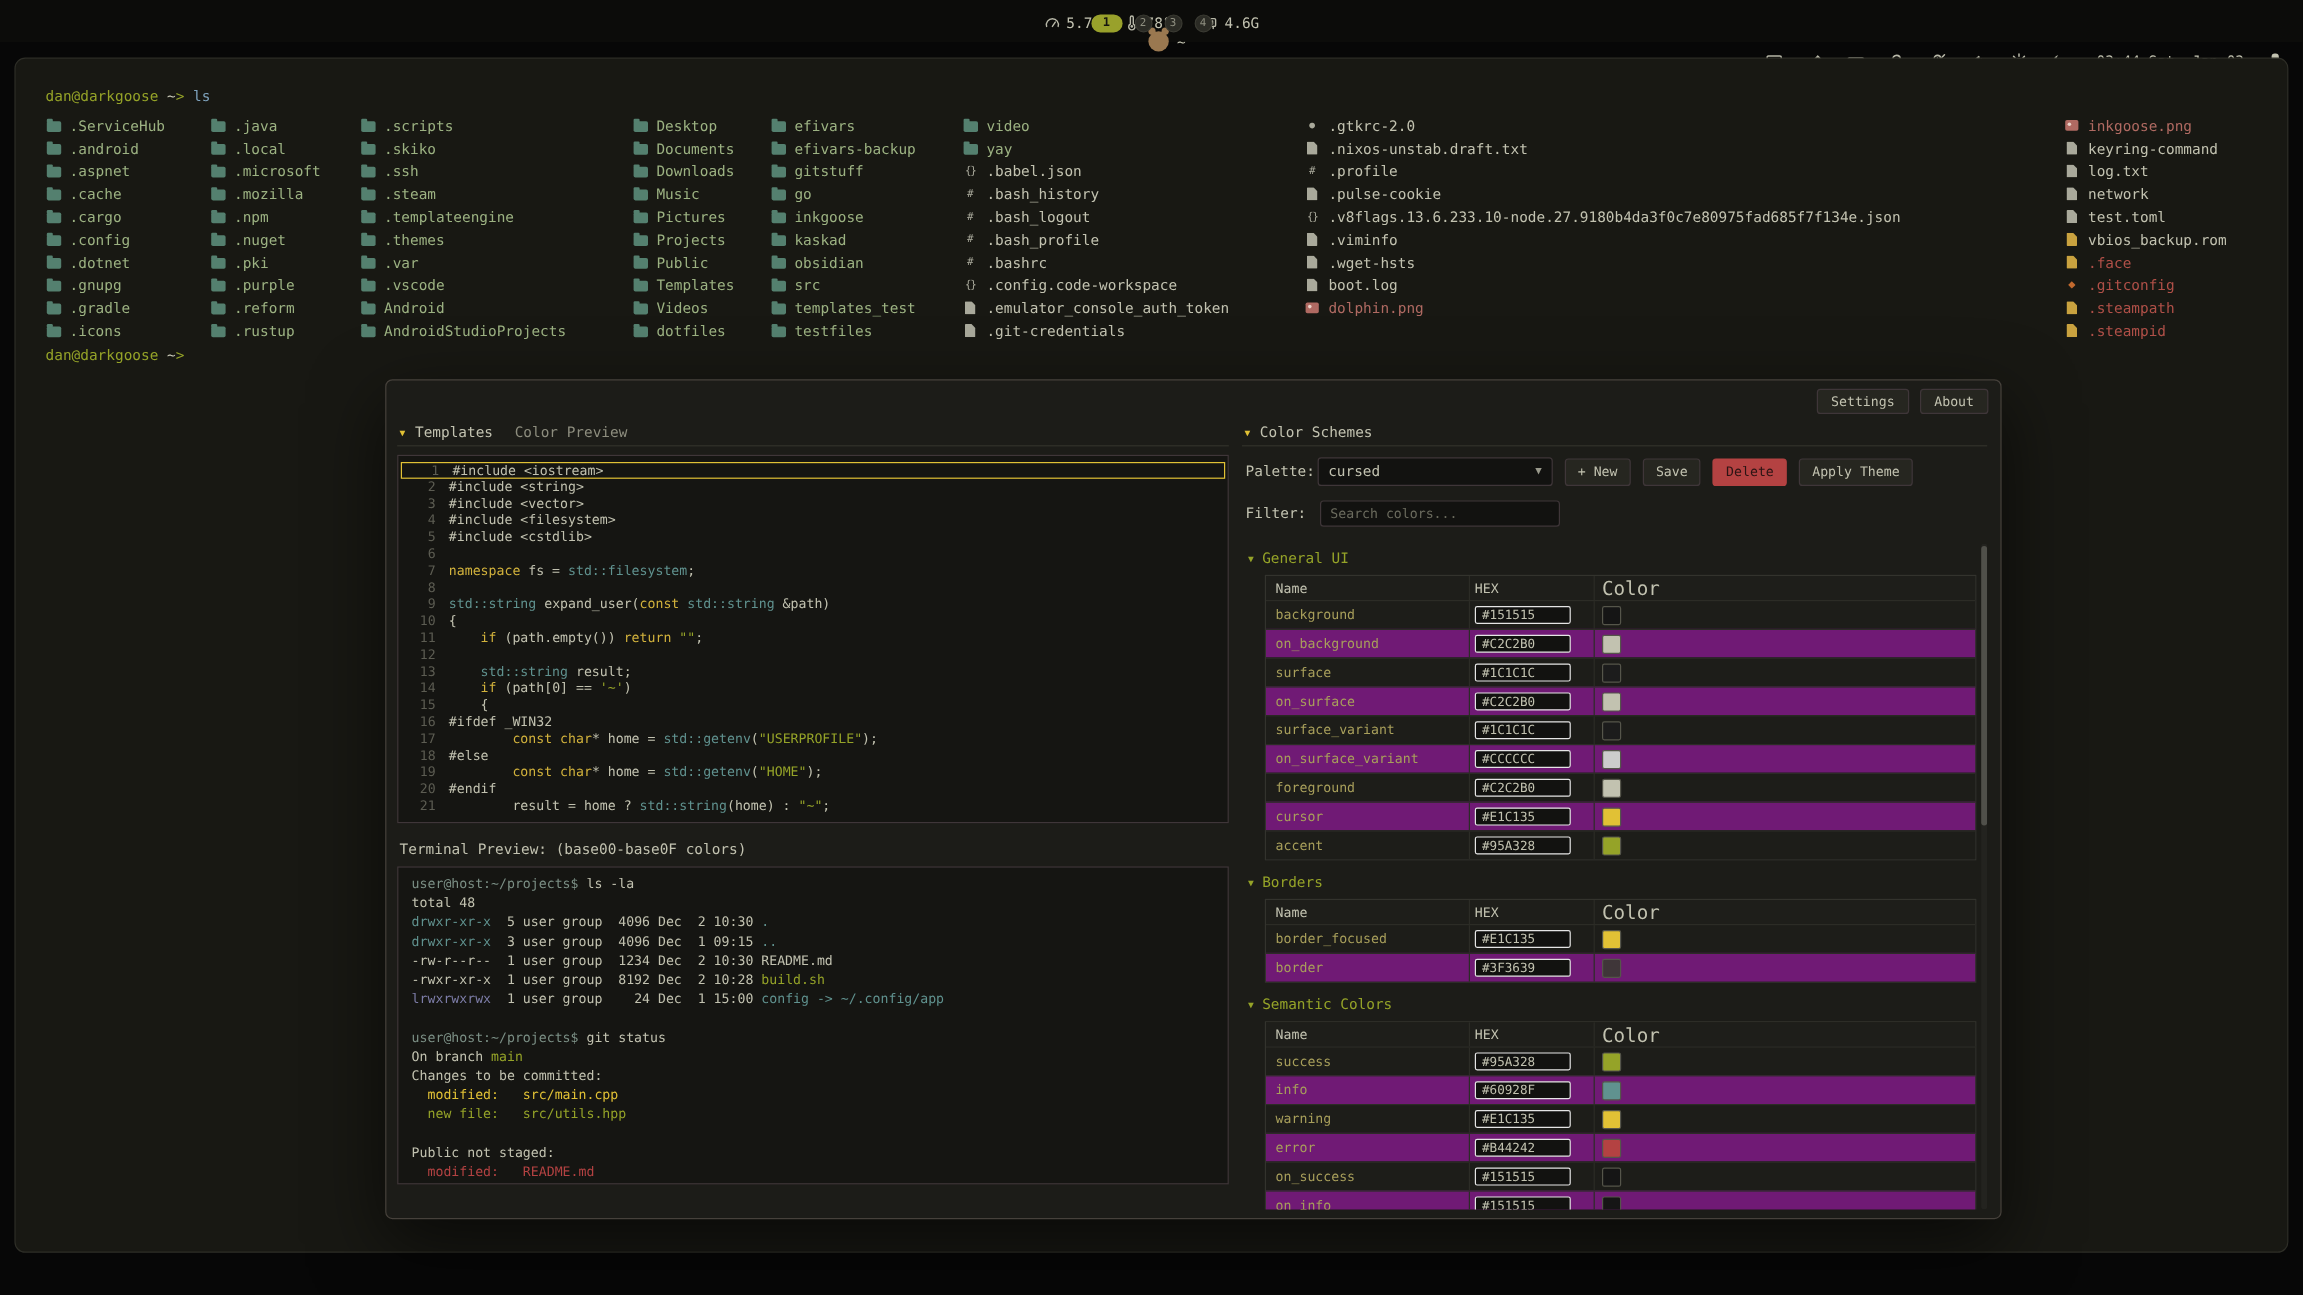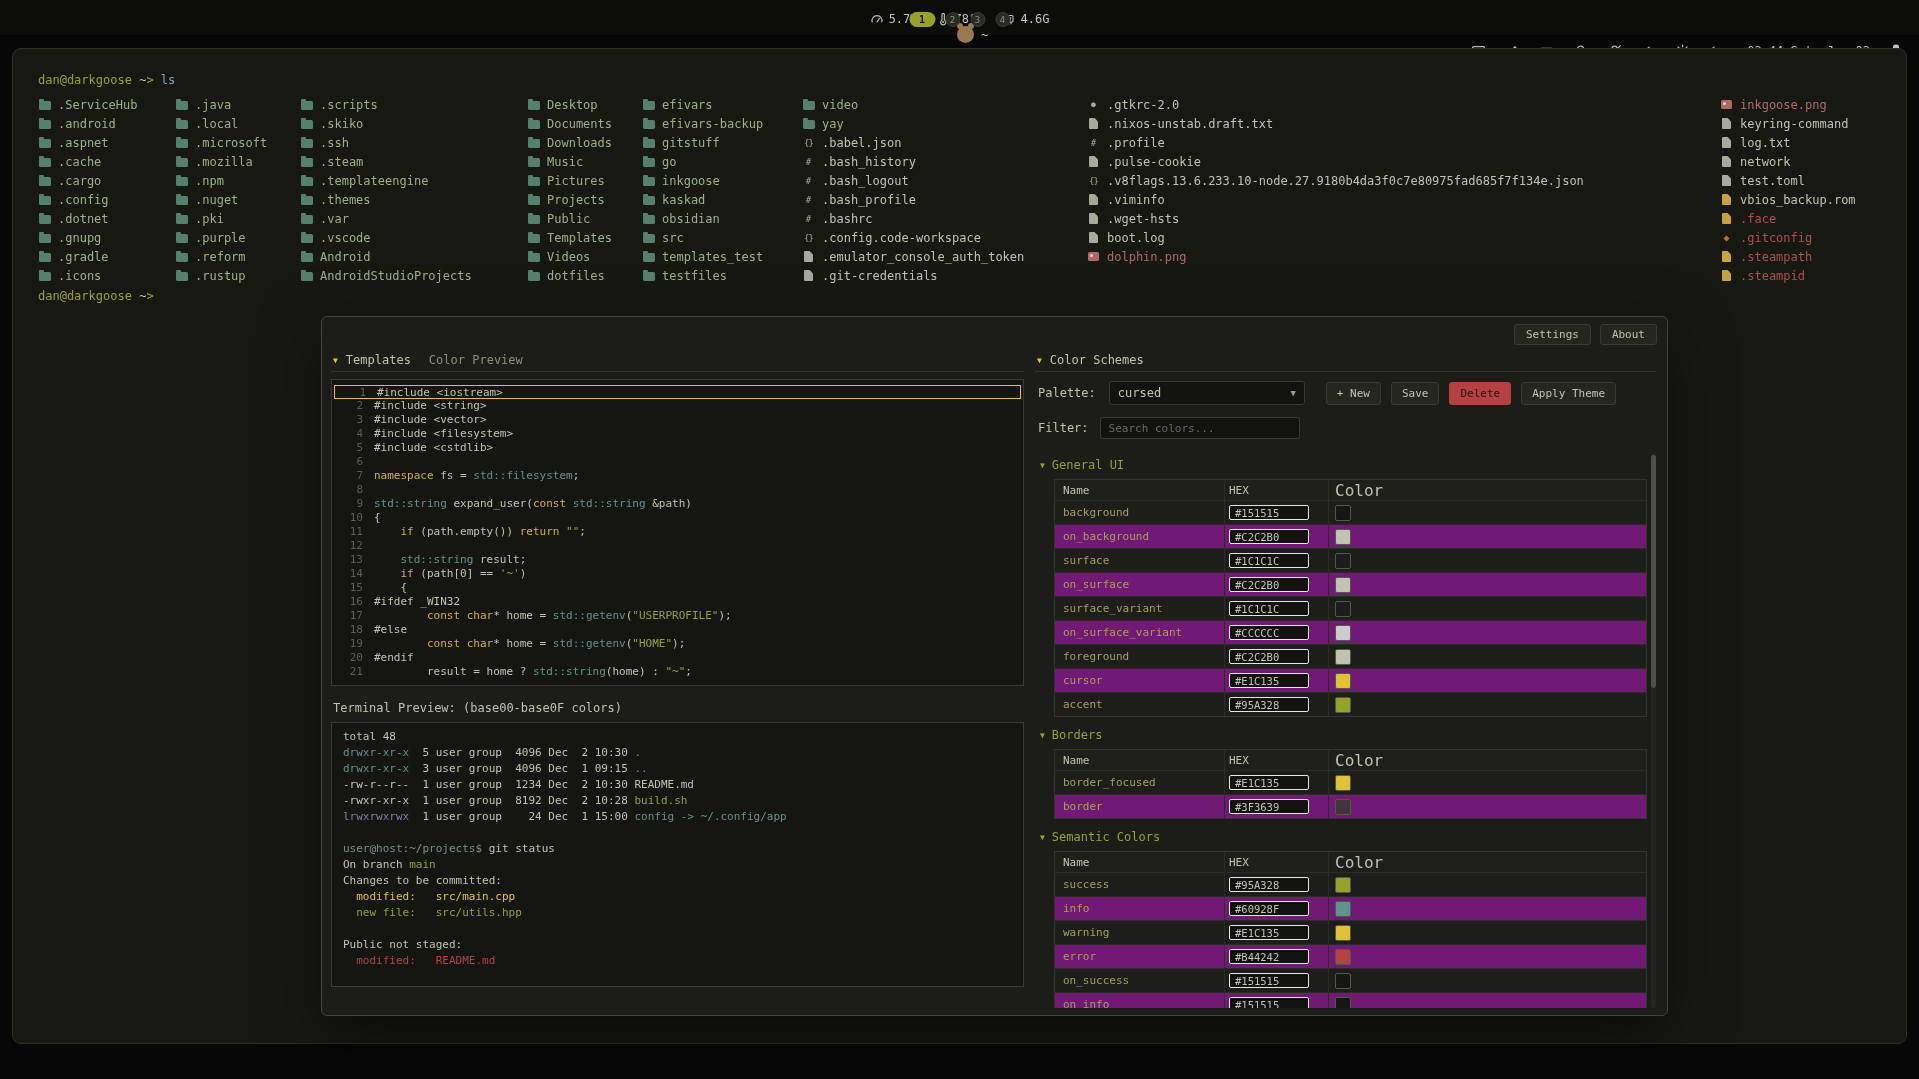--- a/index.html
+++ b/index.html
@@ -68,21 +68,21 @@
   .code-line{display:flex;height:14px;line-height:14px;font-size:11px;white-space:pre;box-sizing:border-box;}
   .code-line.hl{border:1px solid #E1C135;margin:0 2px;}
   .code-ln{width:42px;text-align:right;padding-right:11px;color:#5c5c52;flex:none;box-sizing:border-box;}
   .tk-pl{color:#C2C2B0;} .tk-pp{color:#C2C2B0;} .tk-kw{color:#D2B23C;} .tk-ty{color:#60928F;} .tk-st{color:#95A328;}
   .term-box{margin-top:7px;height:265px;background:#151512;border:1px solid #3F3639;
     box-sizing:border-box;padding:6px 11px;overflow:hidden;}
   .tp-line{height:16px;line-height:16px;font-size:11px;white-space:pre;}
   .tk-pr{color:#7b8f85;} .tk-di{color:#60928F;} .tk-ex{color:#95A328;} .tk-cy{color:#60928F;}
   .tk-ln2{color:#7d7da8;} .tk-wa{color:#E1C135;} .tk-er{color:#B44242;}
   
-  .palette-row{margin-top:9px;display:flex;align-items:center;gap:13px;padding-left:3px;}
+  .palette-row{margin-top:9px;display:flex;align-items:center;gap:2px;padding-left:3px;}
   .field-label{font-size:12px;color:#C2C2B0;}
   .select{width:196px;height:24px;background:#121210;border:1px solid #3F3639;border-radius:3px;
     display:flex;align-items:center;justify-content:space-between;padding:0 8px;box-sizing:border-box;font-size:12px;}
   .select .chev{color:#9a9a8c;font-size:9px;}
   .pbtn{background:#262620;border:1px solid #3F3639;color:#C2C2B0;font-family:inherit;font-size:11px;
     padding:4px 10px;border-radius:3px;line-height:13px;}
   .pbtn.danger{background:#B44242;border-color:#B44242;color:#2b1414;}
   .filter-row{margin-top:12px;display:flex;align-items:center;gap:11px;padding-left:3px;}
   .filter-input{width:200px;height:22px;background:#121210;border:1px solid #3F3639;border-radius:3px;
     color:#C2C2B0;font-family:inherit;font-size:11px;padding:0 8px;box-sizing:border-box;outline:none;}
@@ -345,20 +345,21 @@
         <div class="code-line"><span class="code-ln">15</span><span><span class="tk-pl">    {</span></span></div>
         <div class="code-line"><span class="code-ln">16</span><span><span class="tk-pp">#ifdef _WIN32</span></span></div>
         <div class="code-line"><span class="code-ln">17</span><span><span class="tk-pl">        </span><span class="tk-kw">const</span><span class="tk-pl"> </span><span class="tk-kw">char</span><span class="tk-pl">* home = </span><span class="tk-ty">std::getenv</span><span class="tk-pl">(</span><span class="tk-st">"USERPROFILE"</span><span class="tk-pl">);</span></span></div>
         <div class="code-line"><span class="code-ln">18</span><span><span class="tk-pp">#else</span></span></div>
         <div class="code-line"><span class="code-ln">19</span><span><span class="tk-pl">        </span><span class="tk-kw">const</span><span class="tk-pl"> </span><span class="tk-kw">char</span><span class="tk-pl">* home = </span><span class="tk-ty">std::getenv</span><span class="tk-pl">(</span><span class="tk-st">"HOME"</span><span class="tk-pl">);</span></span></div>
         <div class="code-line"><span class="code-ln">20</span><span><span class="tk-pp">#endif</span></span></div>
         <div class="code-line"><span class="code-ln">21</span><span><span class="tk-pl">        result = home ? </span><span class="tk-ty">std::string</span><span class="tk-pl">(home) : </span><span class="tk-st">"~"</span><span class="tk-pl">;</span></span></div>
       </div>
     <div class="section-label" style="margin-top:15px;">Terminal Preview: (base00-base0F colors)</div>
     <div class="term-box">
+        <div class="tp-line"><span class="tk-pr">user@host:~/projects$</span><span class="tk-pl"> ls -la</span></div>
         <div class="tp-line"><span class="tk-pl">total 48</span></div>
         <div class="tp-line"><span class="tk-di">drwxr-xr-x</span><span class="tk-pl">  5 user group  4096 Dec  2 10:30 </span><span class="tk-di">.</span></div>
         <div class="tp-line"><span class="tk-di">drwxr-xr-x</span><span class="tk-pl">  3 user group  4096 Dec  1 09:15 </span><span class="tk-di">..</span></div>
         <div class="tp-line"><span class="tk-pl">-rw-r--r--  1 user group  1234 Dec  2 10:30 README.md</span></div>
         <div class="tp-line"><span class="tk-pl">-rwxr-xr-x  1 user group  8192 Dec  2 10:28 </span><span class="tk-ex">build.sh</span></div>
         <div class="tp-line"><span class="tk-ln2">lrwxrwxrwx</span><span class="tk-pl">  1 user group    24 Dec  1 15:00 </span><span class="tk-cy">config -&gt; ~/.config/app</span></div>
         <div class="tp-line">&nbsp;</div>
         <div class="tp-line"><span class="tk-pr">user@host:~/projects$</span><span class="tk-pl"> git status</span></div>
         <div class="tp-line"><span class="tk-pl">On branch </span><span class="tk-ex">main</span></div>
         <div class="tp-line"><span class="tk-pl">Changes to be committed:</span></div>

